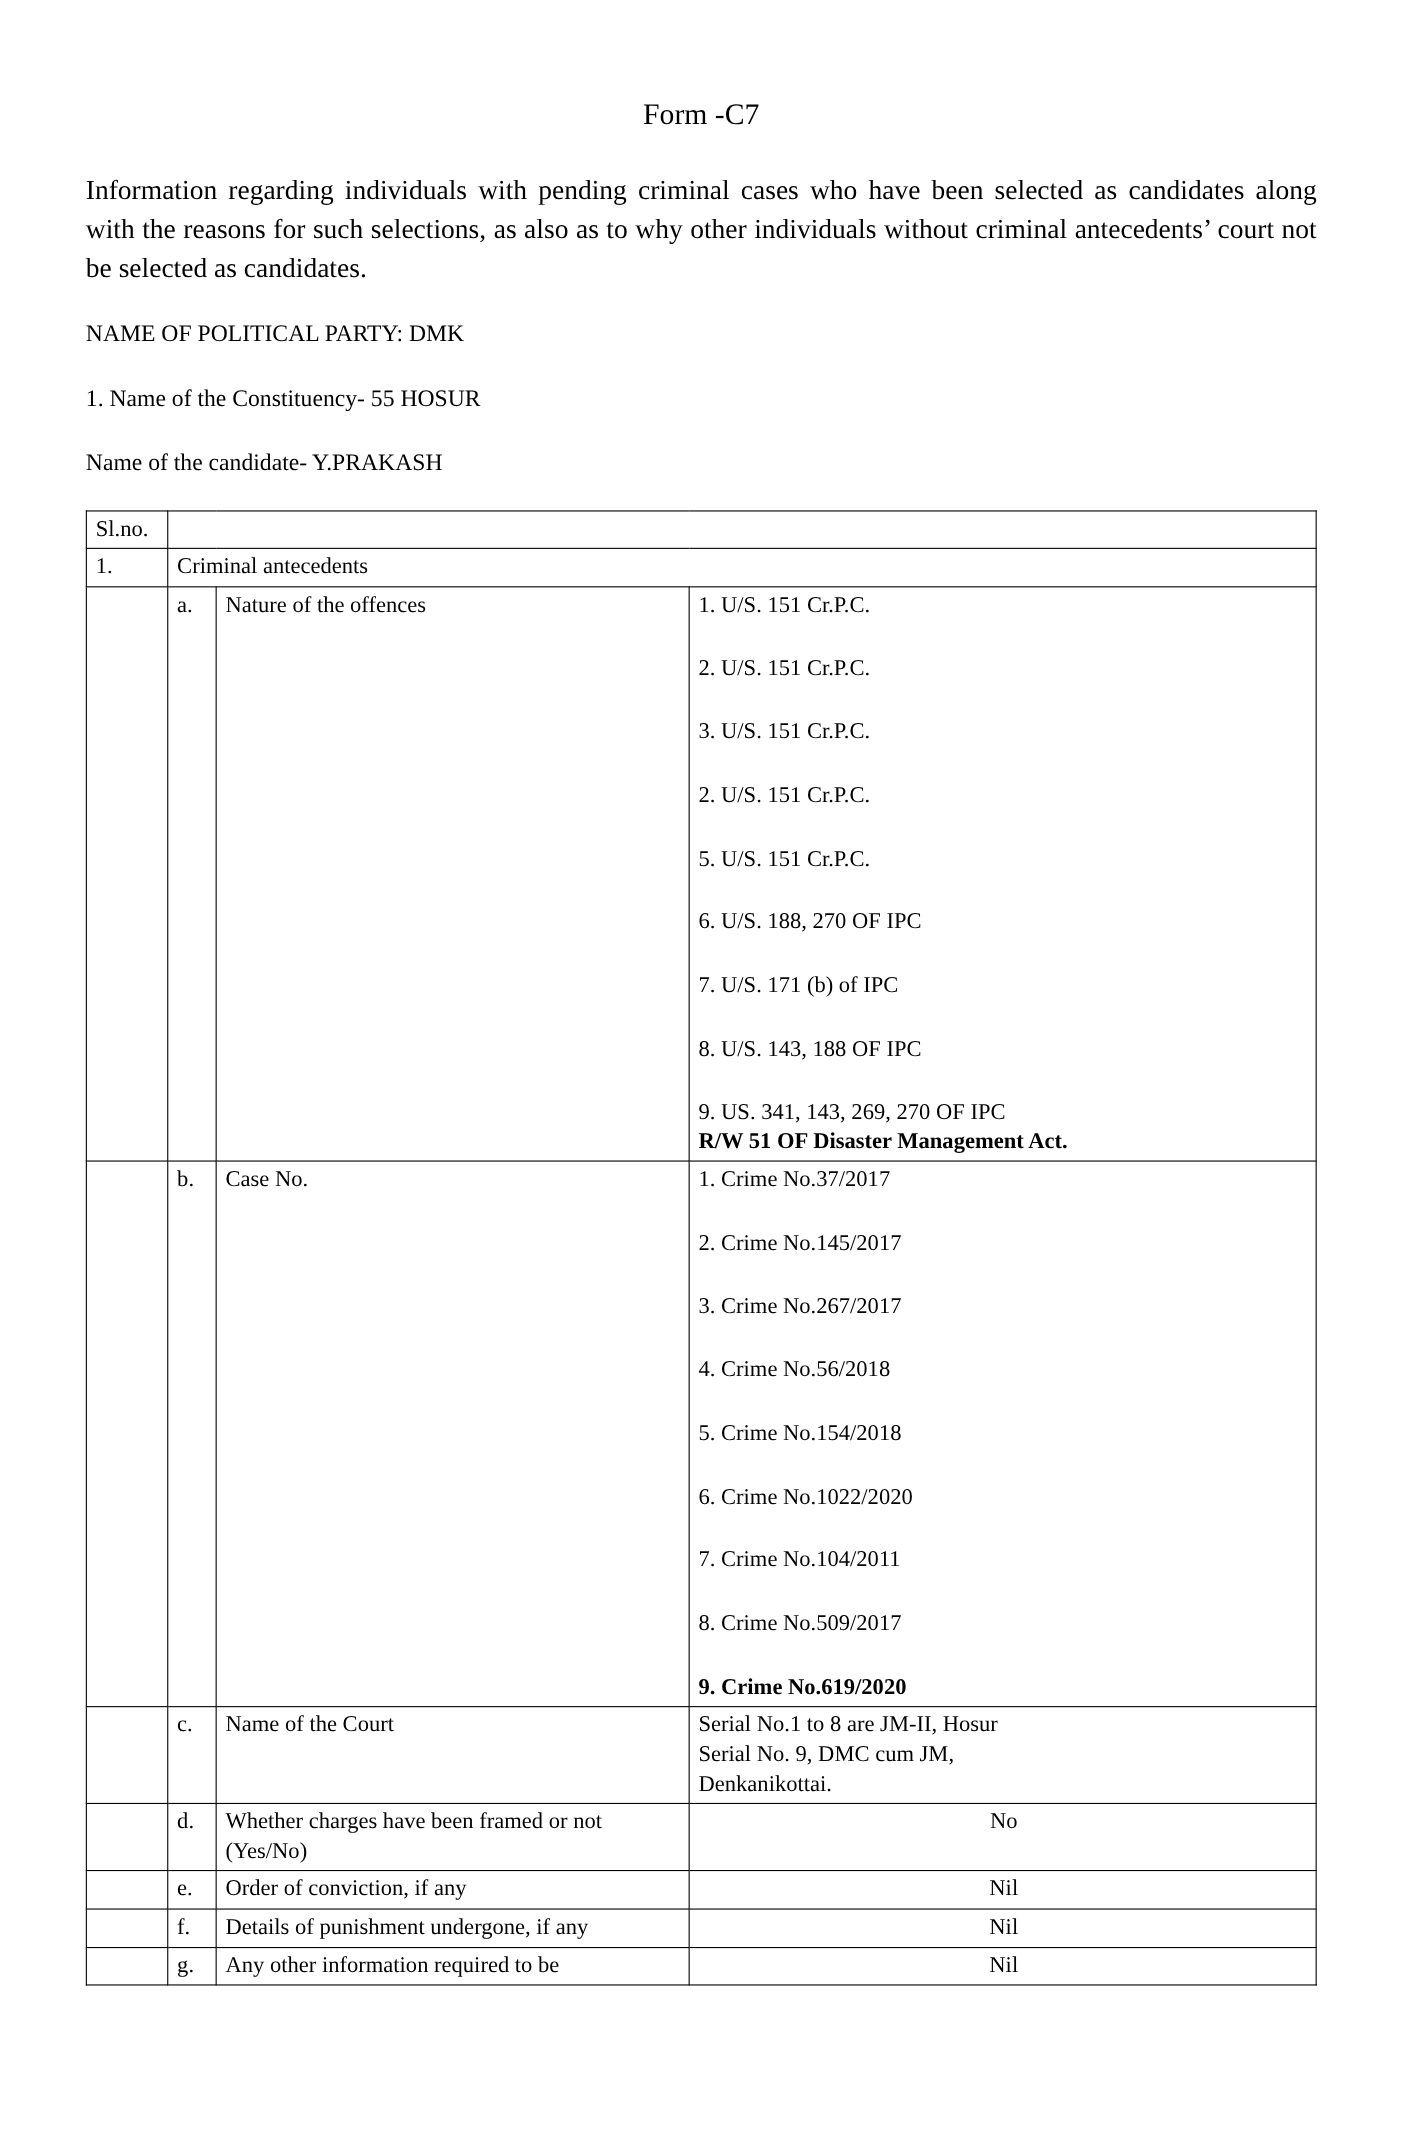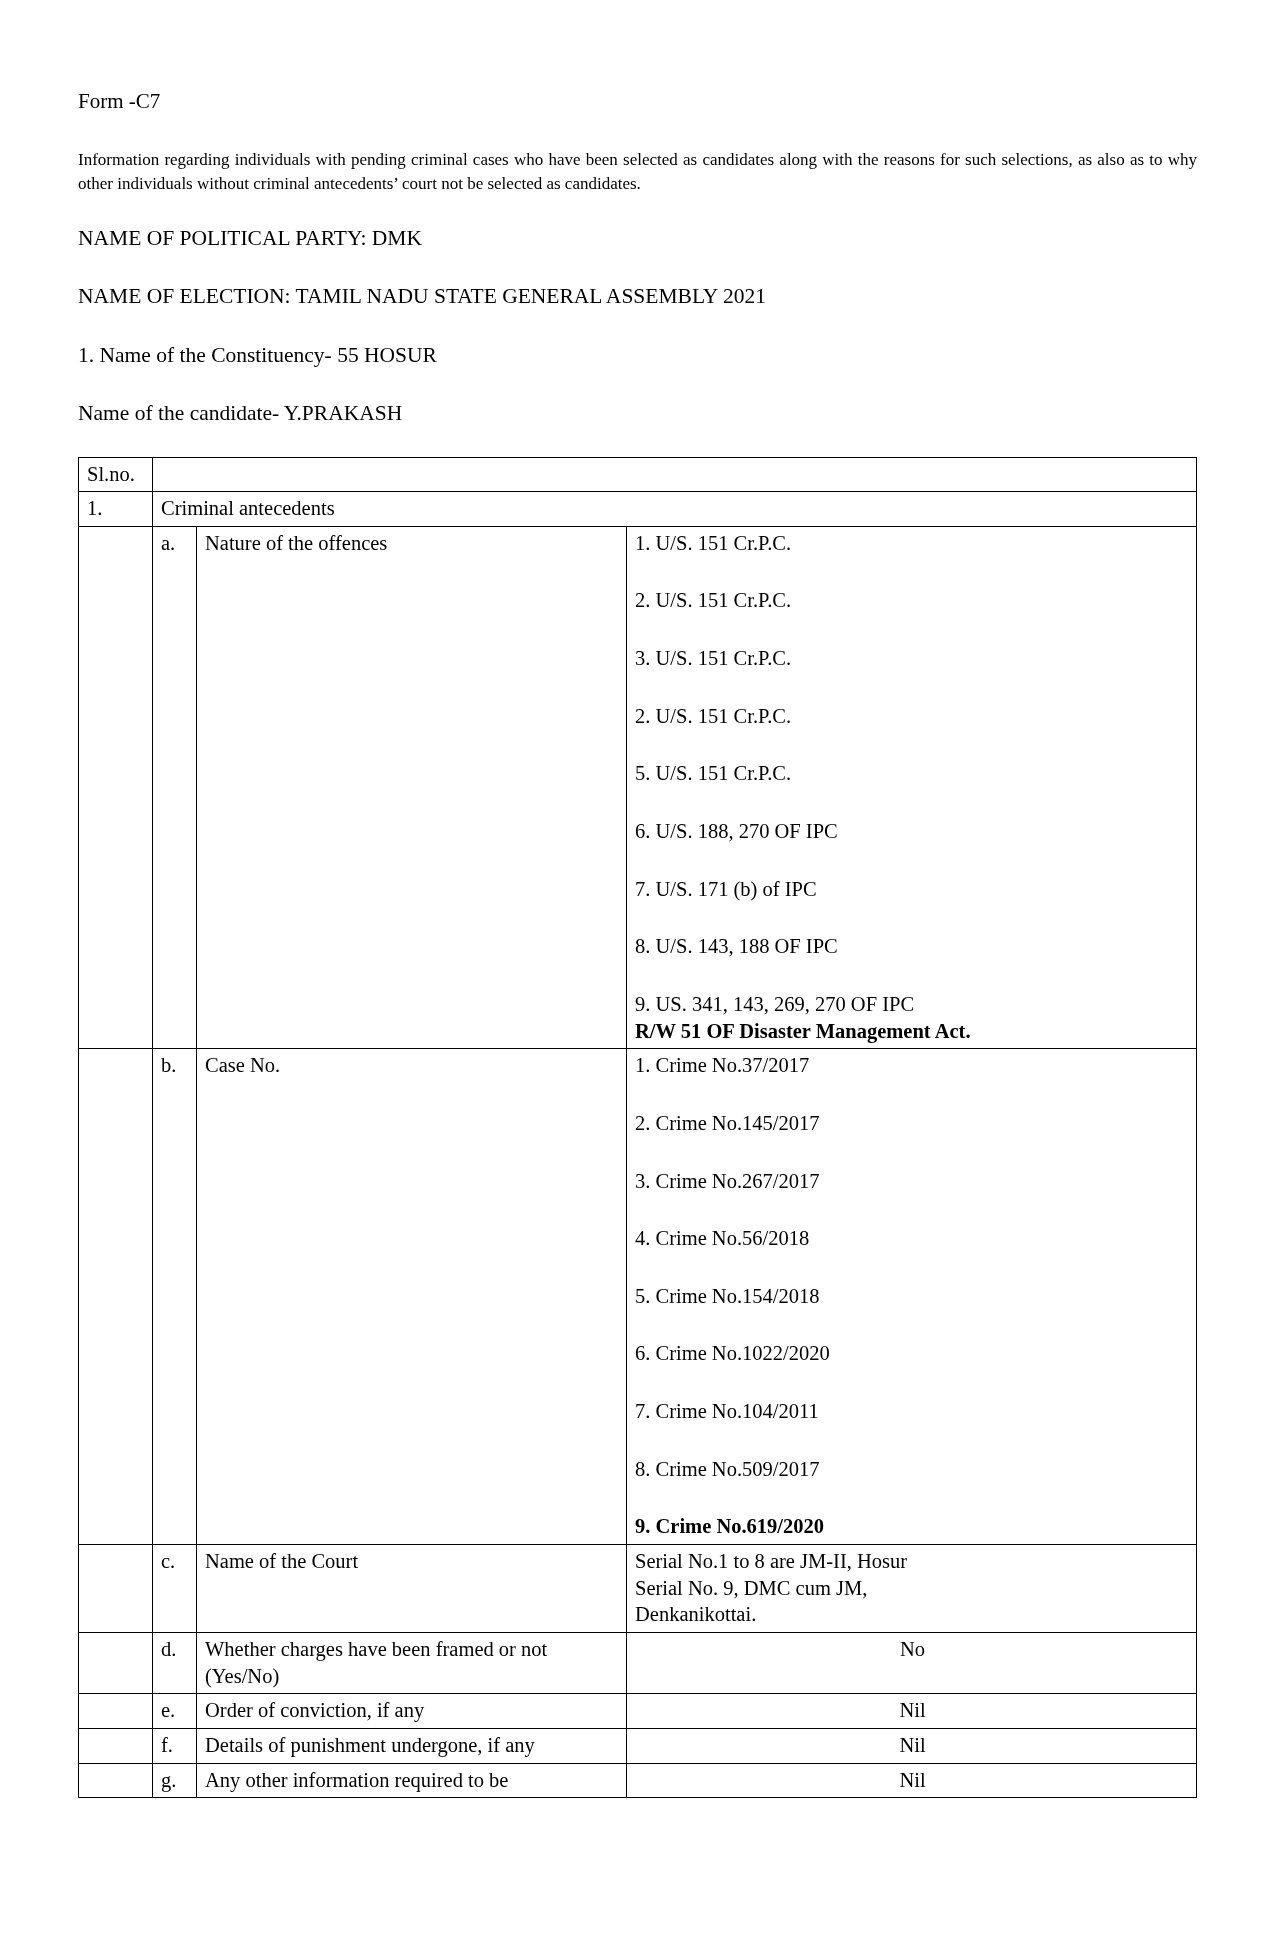--- a/index.html
+++ b/index.html
@@ -15,26 +15,27 @@
     -webkit-font-smoothing: antialiased;
   }
   .page {
     position: relative;
     width: 1275px;
     height: 1950px;
     box-sizing: border-box;
     padding: 88px 78px 0 78px;
   }
   .form-title {
-    font-size: 21px;
+    text-align: center;
+    font-size: 27px;
     line-height: 1.25;
     margin: 0 0 34px 0;
   }
   .para {
-    font-size: 17px;
+    font-size: 25px;
     line-height: 1.42;
     text-align: justify;
     margin: 0 0 26px 0;
   }
   .para.nojustify {
     text-align: left;
   }
   .meta-line {
     font-size: 21.5px;
     line-height: 1.42;
@@ -81,21 +82,20 @@
 
 <div class="page">
 
   <div class="form-title">Form -C7</div>
 
   <p class="para">Information regarding individuals with pending criminal cases who have been selected as candidates along with the reasons for such selections, as also as to why other individuals without criminal antecedents’ court not be selected as candidates.</p>
 
 
   <p class="meta-line">NAME OF POLITICAL PARTY: DMK</p>
 
-  <p class="meta-line">NAME OF ELECTION: TAMIL NADU STATE GENERAL ASSEMBLY 2021</p>
 
   <p class="meta-line">1. Name of the Constituency- 55 HOSUR</p>
 
   <p class="meta-line">Name of the candidate- Y.PRAKASH</p>
 
   <table class="form-table">
     <colgroup>
       <col class="col-slno">
       <col class="col-letter">
       <col class="col-label">

